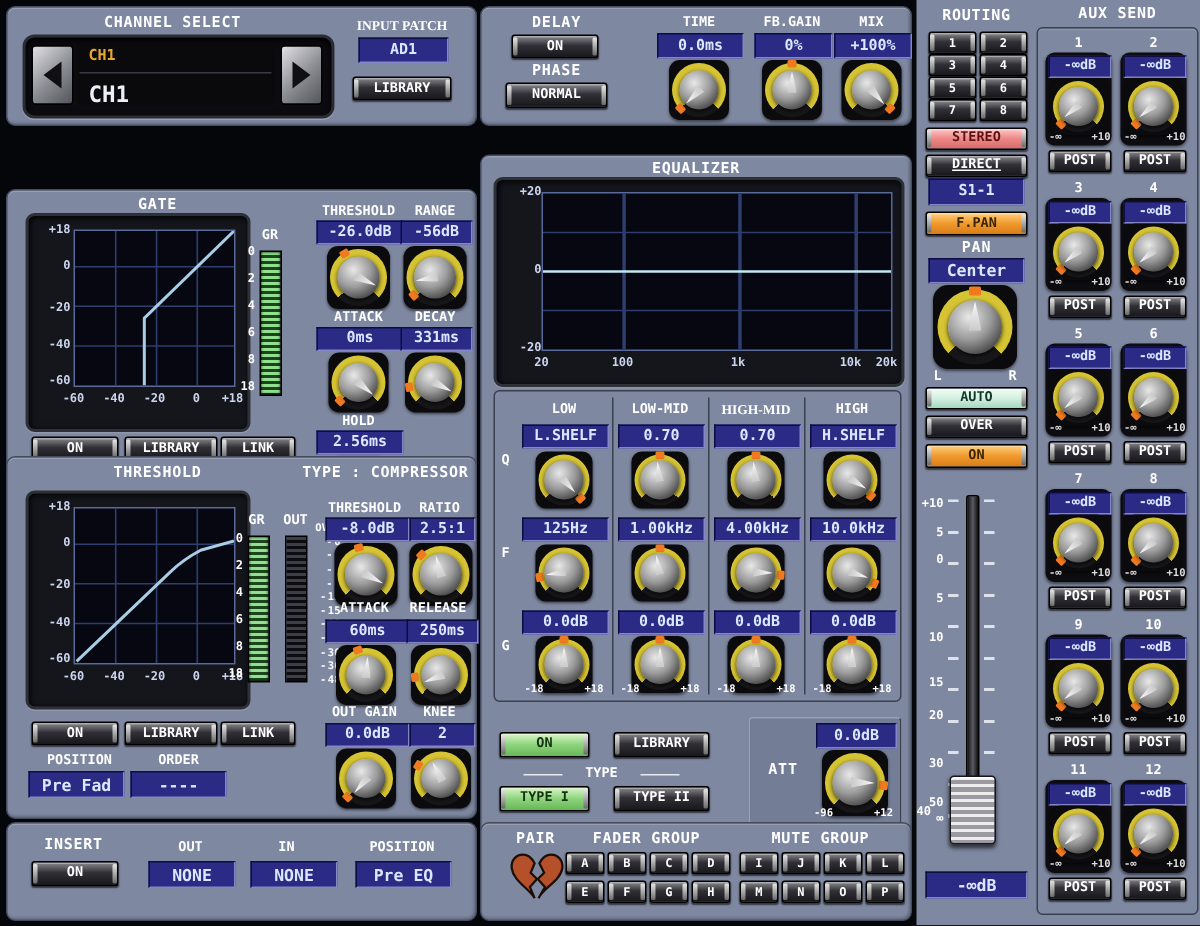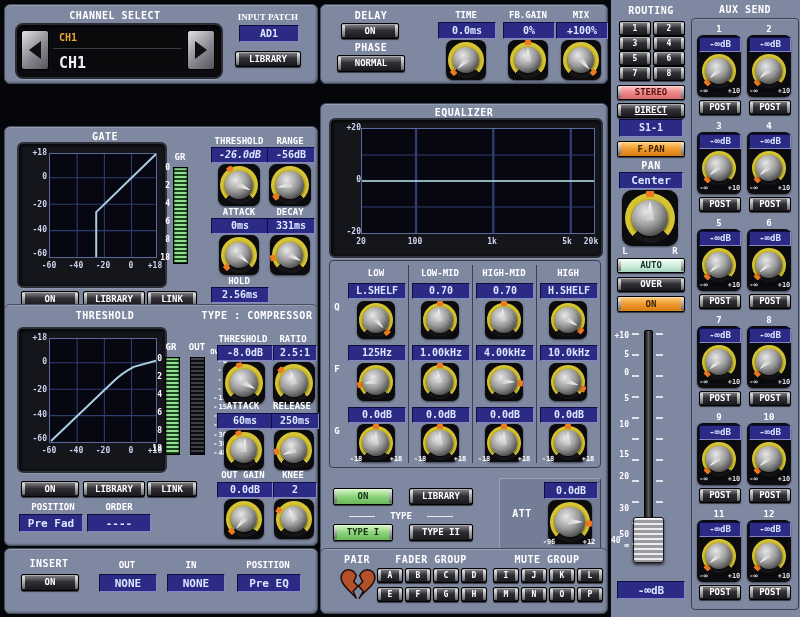--- a/index.html
+++ b/index.html
@@ -141,21 +141,21 @@
     <div class="tickcol t8" style="left:147px;top:37px;width:18px;height:98px;">
       <b>0</b>
         <b>2</b>
         <b>4</b>
       <b>6</b>
         <b>8</b>
         <b>18</b>
     </div>
     <div class="mgreen" style="left:168px;top:40px;width:13px;height:95px;"></div>
     <b class="lbl" style="left:204px;top:10px;width:60px;">THRESHOLD</b>
-    <div class="disp" style="left:206px;top:20px;width:56px;height:14px;font-style:italic;">-26.0dB</div>
+    <div class="disp" style="left:206px;top:20px;width:56px;height:14px;">-26.0dB</div>
     <div class="knob k42" style="left:213px;top:37px;--rot:115deg;--dot:-30deg;">
         <i class="ring"></i>
         <i class="notch"></i>
         <b class="cap"></b>
         <i class="ptr"></i>
       </div>
     <b class="lbl" style="left:262px;top:10px;width:46px;">RANGE</b>
     <div class="disp" style="left:262px;top:20px;width:46px;height:14px;">-56dB</div>
     <div class="knob k42" style="left:264px;top:37px;--rot:-100deg;--dot:-130deg;">
         <i class="ring"></i>
@@ -361,21 +361,21 @@
           </g>
           <line x1="0" y1="50" x2="100" y2="50" stroke="#bfe8f0" stroke-width="1.6" vector-effect="non-scaling-stroke"></line>
         </svg>
       </div>
       <b class="axis" style="right:240px;top:4px;">+20</b>
       <b class="axis" style="right:240px;top:56px;">0</b>
       <b class="axis" style="right:240px;top:108px;">-20</b>
       <b class="axis" style="left:16px;top:118px;width:28px;text-align:center;">20</b>
       <b class="axis" style="left:70px;top:118px;width:28px;text-align:center;">100</b>
       <b class="axis" style="left:147px;top:118px;width:28px;text-align:center;">1k</b>
-      <b class="axis" style="left:222px;top:118px;width:28px;text-align:center;">5k</b>
+      <b class="axis" style="left:222px;top:118px;width:28px;text-align:center;">10k</b>
       <b class="axis" style="left:246px;top:118px;width:28px;text-align:center;">20k</b>
     </div>
 
     <div class="abs" style="left:8px;top:156px;width:270px;height:206px;border:1px solid #3a4050;border-radius:4px;">
       <i class="sep" style="left:78px;top:4px;width:1px;height:198px;"></i>
       <i class="sep" style="left:142px;top:4px;width:1px;height:198px;"></i>
       <i class="sep" style="left:206px;top:4px;width:1px;height:198px;"></i>
       <b class="lbl" style="left:1px;top:42px;width:12px;">Q</b>
       <b class="lbl" style="left:1px;top:104px;width:12px;">F</b>
       <b class="lbl" style="left:1px;top:166px;width:12px;">G</b>
@@ -423,21 +423,21 @@
       <div class="disp" style="left:82px;top:146px;width:56px;height:14px;">0.0dB</div>
       <div class="knob k38" style="left:91px;top:163px;--rot:0deg;--dot:0deg;">
           <i class="ring"></i>
           <i class="notch"></i>
           <b class="cap"></b>
           <i class="ptr"></i>
         </div>
       <b class="lbl t7" style="left:80px;top:195px;width:20px;">-18</b>
       <b class="lbl t7" style="left:120px;top:195px;width:20px;">+18</b>
 
-      <b class="lbl" style="left:142px;top:8px;width:64px;">HIGH-MID</b>
+      <b class="lbl" style="left:142px;top:8px;width:64px;font-family:Liberation Serif, serif;">HIGH-MID</b>
       <div class="disp" style="left:146px;top:22px;width:56px;height:14px;">0.70</div>
       <div class="knob k38" style="left:155px;top:40px;--rot:-6deg;--dot:0deg;">
           <i class="ring"></i>
           <i class="notch"></i>
           <b class="cap"></b>
           <i class="ptr"></i>
         </div>
       <div class="disp" style="left:146px;top:84px;width:56px;height:14px;">4.00kHz</div>
       <div class="knob k38" style="left:155px;top:102px;--rot:92deg;--dot:95deg;">
           <i class="ring"></i>

